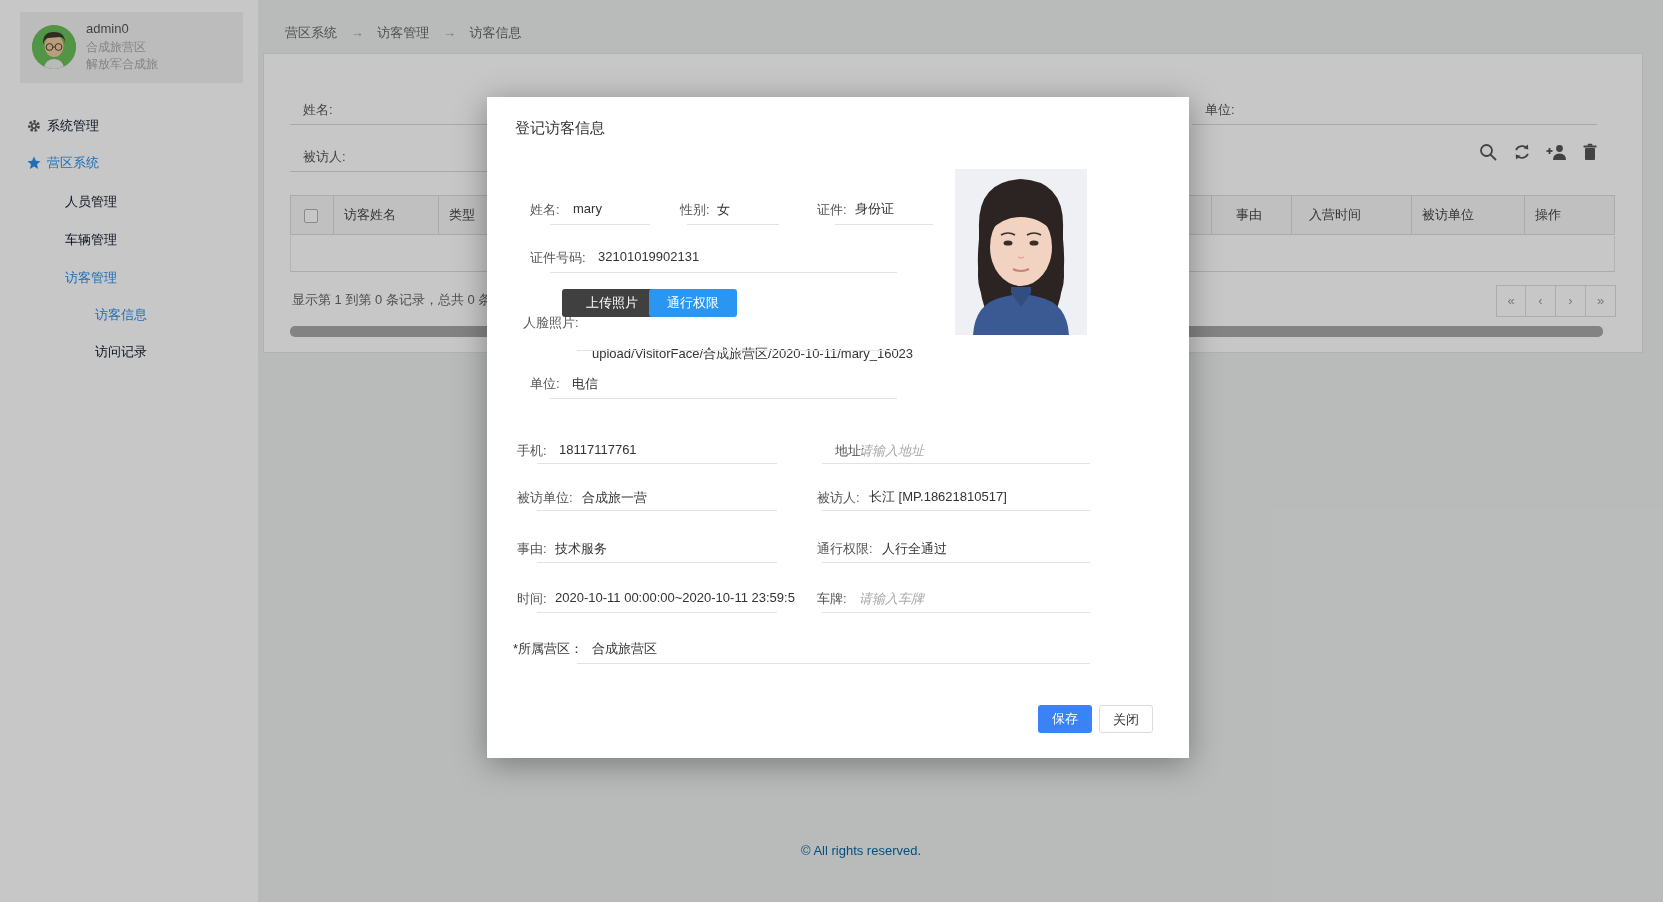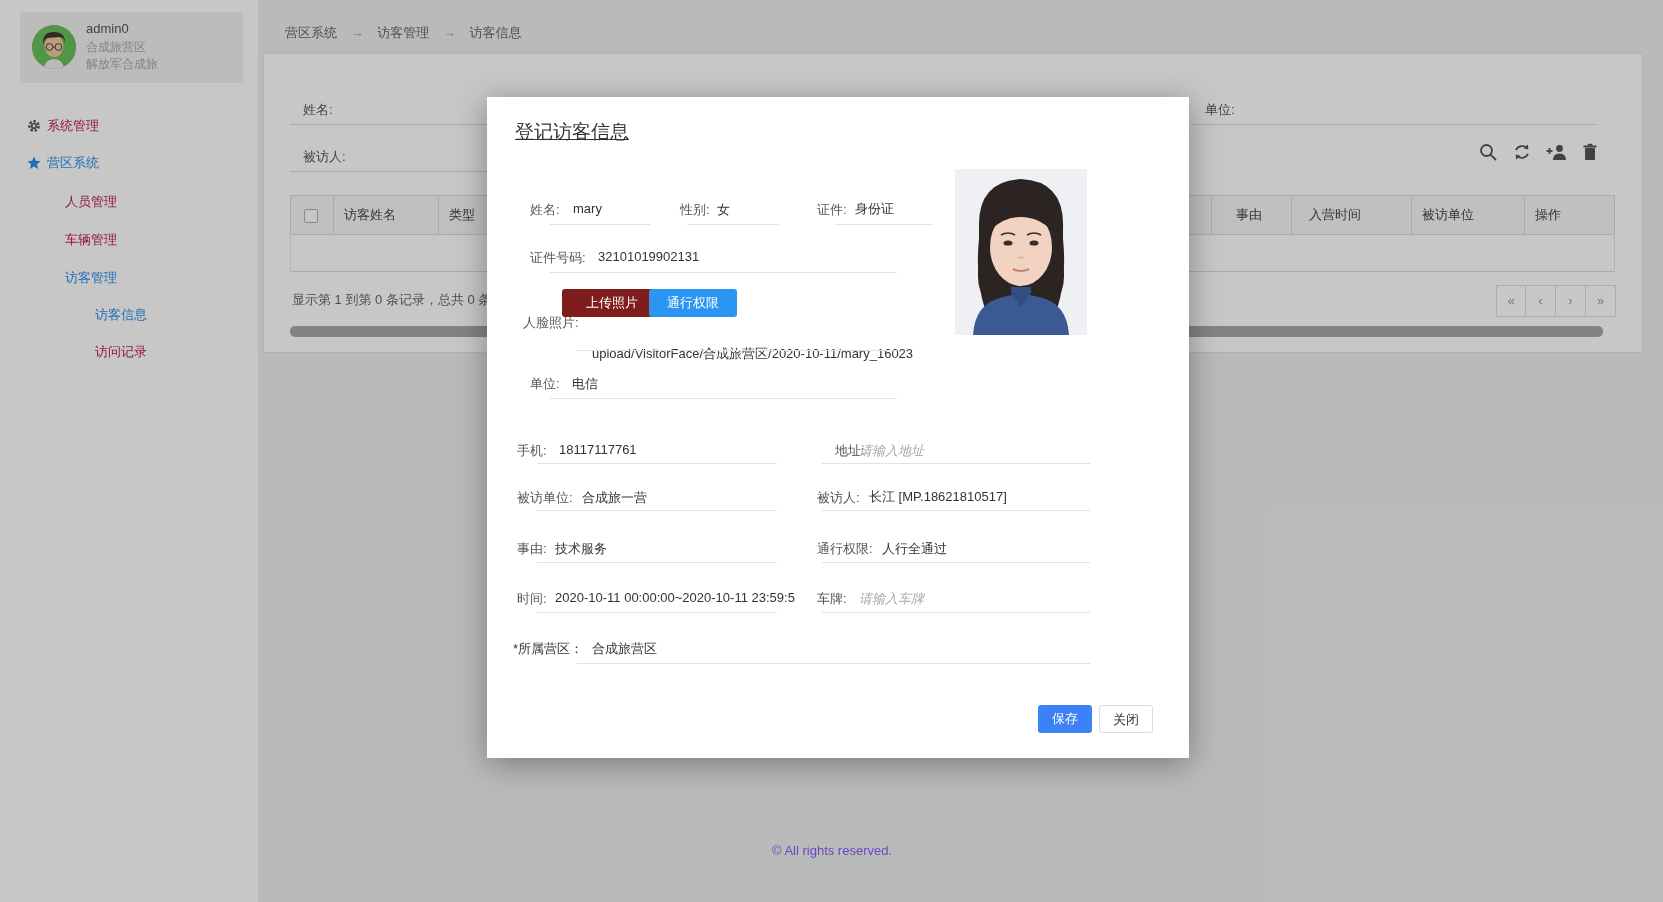--- a/index.html
+++ b/index.html
@@ -9,21 +9,21 @@
     font-size:13px; color:#444; background:#eef0f0; overflow:hidden;
   }
   #stage { position:relative; width:1663px; height:902px; }
 
   
   .sidebar { position:absolute; left:0; top:0; width:258px; height:902px; background:#ffffff; }
   .userbox { position:absolute; left:20px; top:12px; width:223px; height:71px; background:#f1f1f1; }
   .avatar { position:absolute; left:12px; top:13px; width:44px; height:44px; border-radius:50%; overflow:hidden; background:#6abf5a; }
   .u-name { position:absolute; left:66px; top:9px; color:#555; font-size:13px; }
   .u-line { position:absolute; left:66px; color:#a9a9a9; font-size:12px; }
-  .menu-item { position:absolute; left:0; width:258px; height:20px; line-height:20px; color:#be185d; cursor:pointer; }
+  .menu-item { position:absolute; left:0; width:258px; height:20px; line-height:20px; color:#0f172a; cursor:pointer; }
   .menu-item .mi-icon { position:absolute; left:27px; top:3px; width:14px; height:14px; }
   .menu-item .mi-label { position:absolute; }
   .lvl0 .mi-label { left:47px; }
   .lvl1 .mi-label { left:65px; }
   .lvl2 .mi-label { left:95px; }
   .menu-item.active { color:#2b8dea; }
 
   
   .breadcrumb { position:absolute; left:285px; top:24px; color:#666; }
   .breadcrumb span { margin-right:10px; }
@@ -44,32 +44,32 @@
   .th.first { border-left:none; }
   .tbody-empty { position:absolute; left:290px; top:236px; width:1325px; height:36px; border-left:1px solid #e6e6e6; border-right:1px solid #e6e6e6; border-bottom:1px solid #dcdcdc; background:#fff; }
   .chkbox { position:absolute; left:13px; top:13px; width:14px; height:14px; border:1px solid #b0b0b0; border-radius:2px; background:#fff; }
 
   .pag-info { position:absolute; left:292px; top:291px; color:#666; }
   .pag-group { position:absolute; left:1496px; top:285px; display:flex; }
   .pag-btn { width:30px; height:32px; line-height:30px; text-align:center; border:1px solid #ddd; border-left:none; color:#999; background:#fff; cursor:pointer; font-size:13px; }
   .pag-btn.first { border-left:1px solid #ddd; }
   .hscroll { position:absolute; left:290px; top:326px; width:1313px; height:11px; border-radius:5px; background:#a8a8a8; }
 
-  .footer { position:absolute; left:246px; top:843px; width:1172px; text-align:center; color:#8b5cf6; }
+  .footer { position:absolute; left:275px; top:843px; width:1172px; text-align:center; color:#0369a1; }
 
   
   .overlay { position:absolute; left:0; top:0; width:1663px; height:902px; background:rgba(0,0,0,0.22); z-index:50; }
   .modal { position:absolute; left:487px; top:97px; width:702px; height:661px; background:#ffffff; z-index:100; box-shadow:0 6px 30px rgba(0,0,0,0.35); }
-  .m-title { position:absolute; left:28px; top:22px; font-size:19px; color:#333;text-decoration:underline; }
+  .m-title { position:absolute; left:28px; top:22px; font-size:15px; color:#333; }
   .m-label { position:absolute; color:#555; white-space:nowrap; }
   .m-value { position:absolute; color:#333; white-space:nowrap; }
   .m-ph { position:absolute; color:#a8a8a8; white-space:nowrap;font-style:italic; }
   .m-line { position:absolute; height:1px; background:#e2e2e2; }
   .m-btn { position:absolute; height:28px; border-radius:3px; font-size:13px; text-align:center; line-height:28px; cursor:pointer; }
-  .btn-upload { left:75px; top:192px; width:100px; background:#7f1d1d; color:#fff; }
+  .btn-upload { left:75px; top:192px; width:100px; background:#404040; color:#fff; }
   .btn-choose { left:162px; top:192px; width:88px; background:#2b96f1; color:#fff; }
   .btn-save { left:551px; top:608px; width:54px; background:#3b82f6; color:#fff; }
   .btn-close { left:612px; top:608px; width:54px; background:#fff; color:#333; border:1px solid #dcdcdc; }
   .photo { position:absolute; left:468px; top:72px; width:132px; height:166px; overflow:hidden; }
   .time-clip { position:absolute; left:68px; top:493px; width:240px; overflow:hidden; white-space:nowrap; color:#333; }
 </style>
 </head>
 <body>
 
 <div id="stage">

